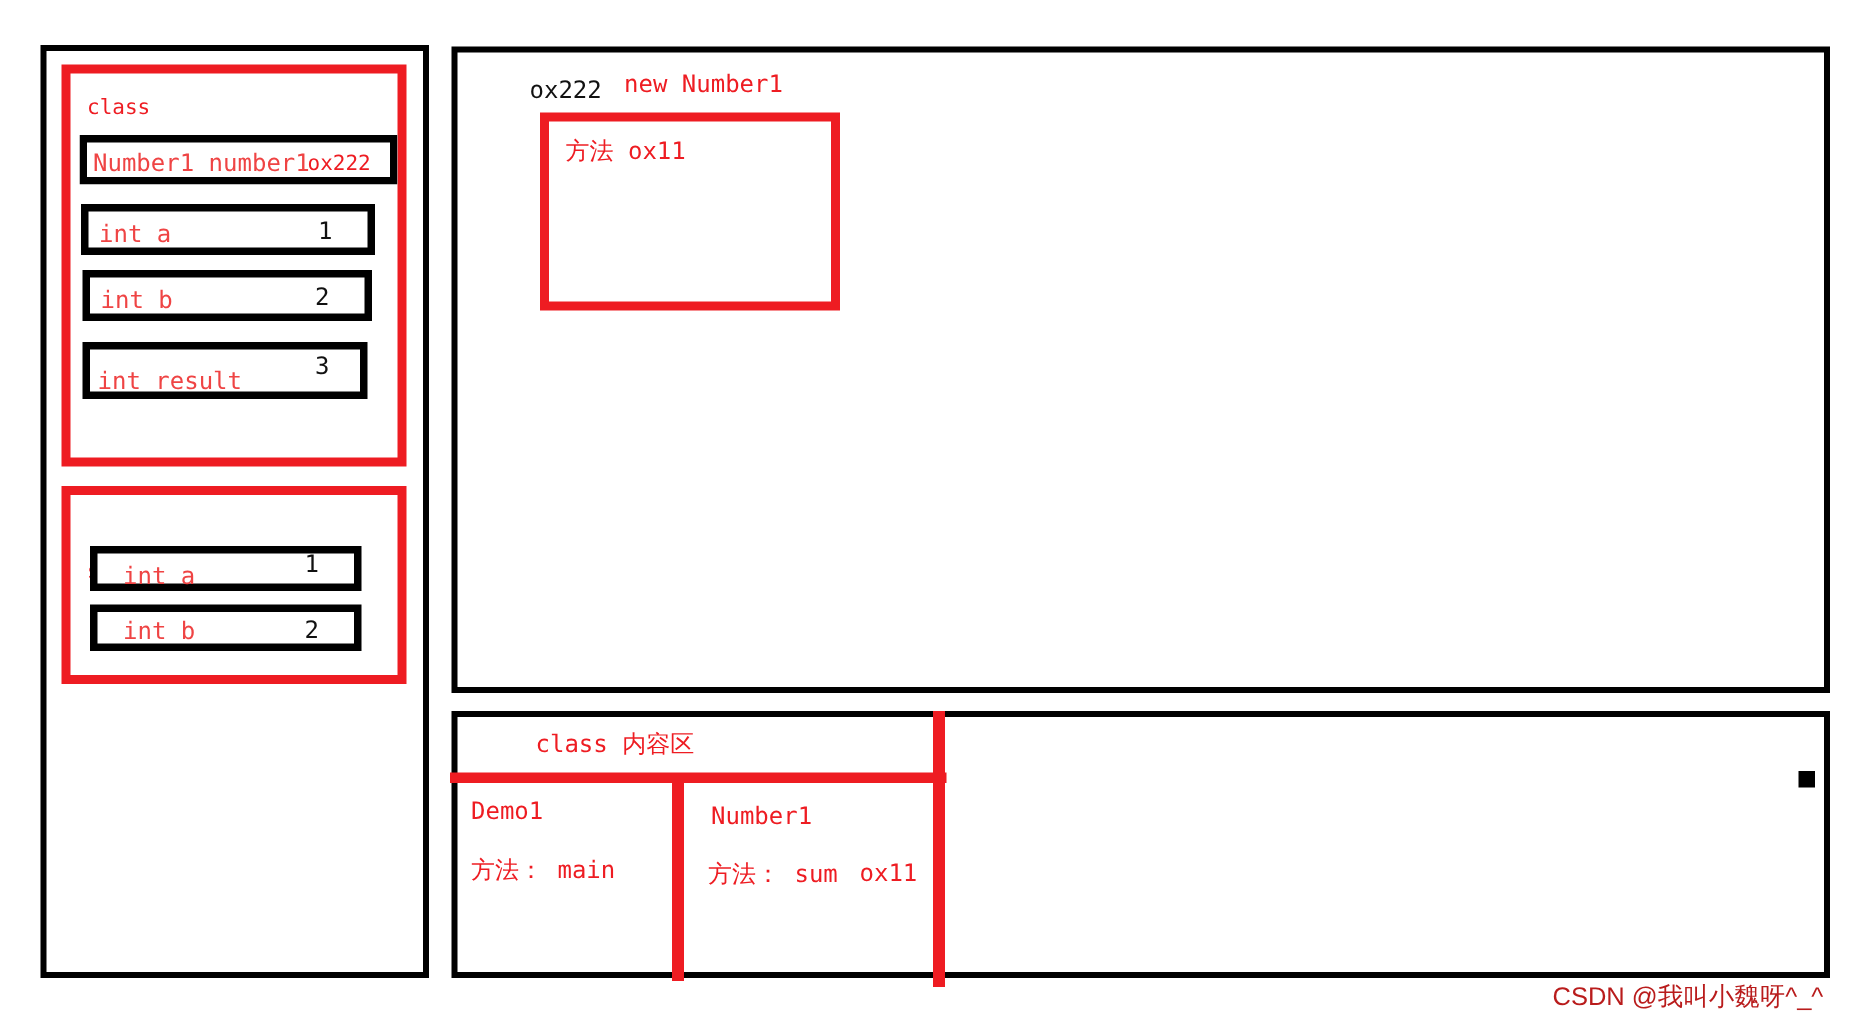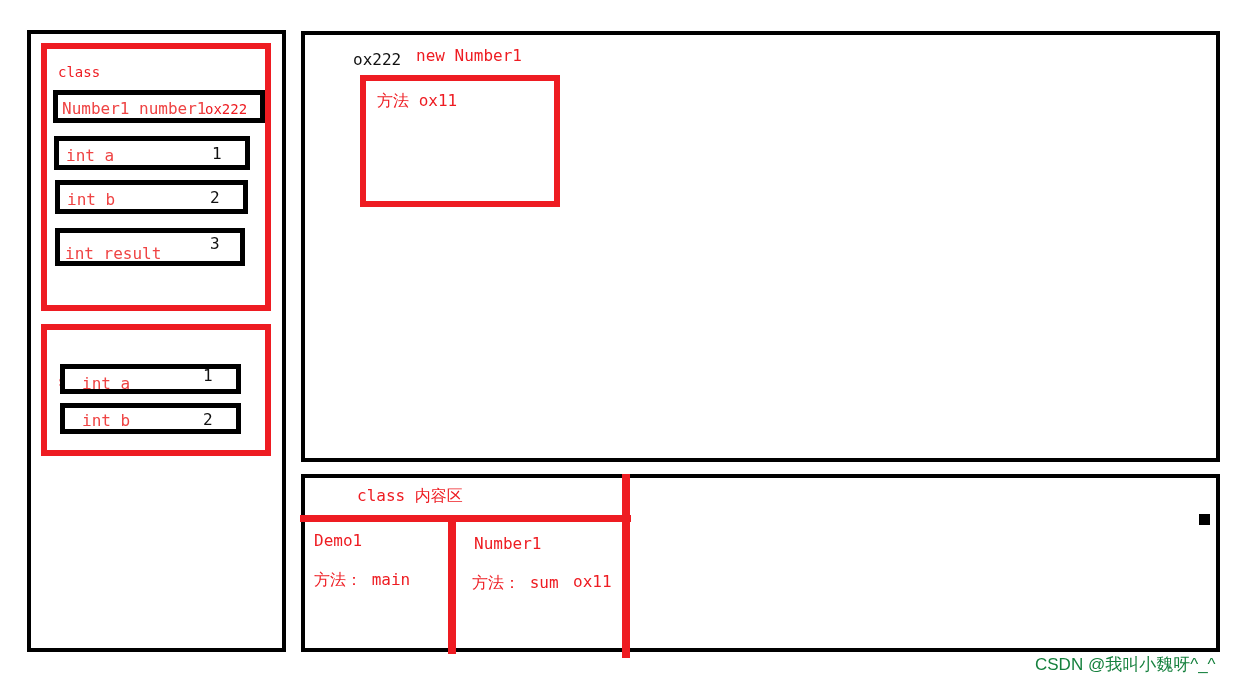--- a/index.html
+++ b/index.html
@@ -73,21 +73,21 @@
     width: 8px;
   }
 
   .mark-square {
     position: absolute;
     background: #000000;
   }
 
   .watermark {
     position: absolute;
-    color: #15803d;
+    color: #b91c1c;
     font-family: "Liberation Sans", sans-serif;
     font-size: 17px;
     white-space: nowrap;
   }
 
   
   .clip { overflow: hidden; }
 </style>
 </head>
 <body>

